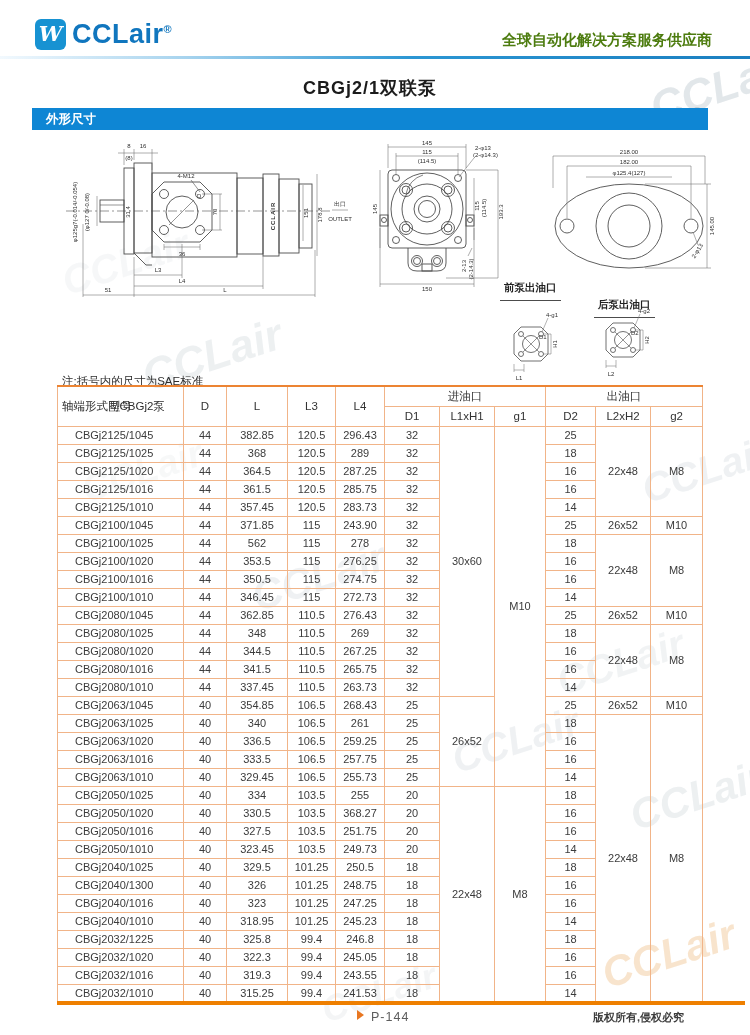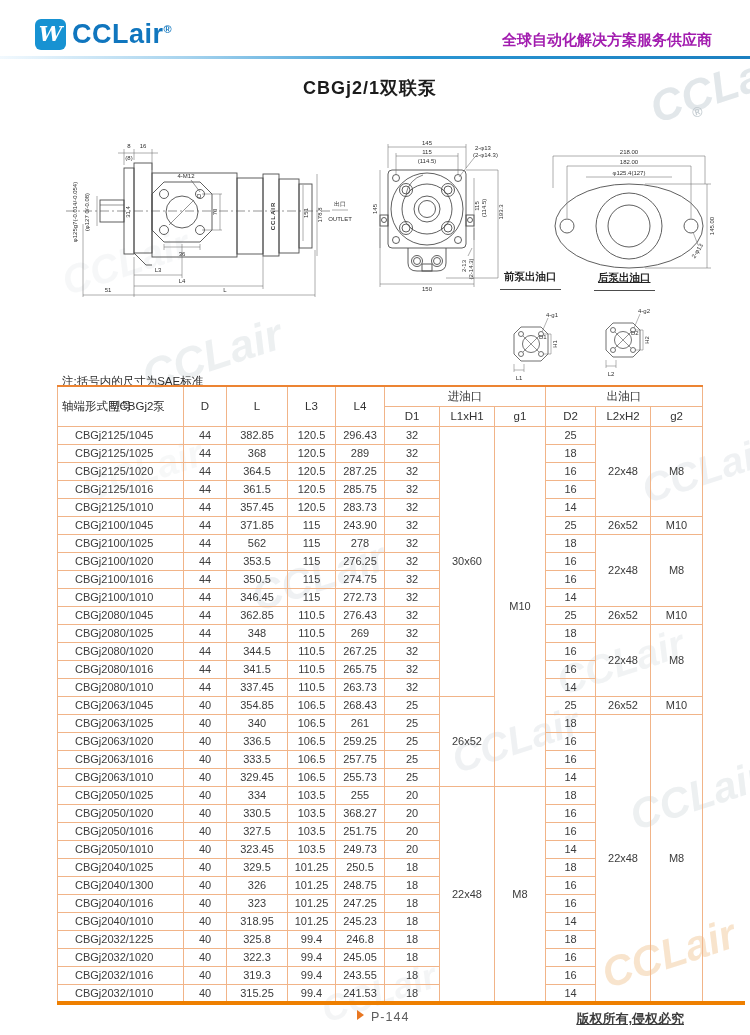--- a/index.html
+++ b/index.html
@@ -6,21 +6,21 @@
   body { font-family:"Liberation Sans","DejaVu Sans",sans-serif; }
   .page { position:relative; width:750px; height:1035px; background:#fff; overflow:hidden; }
 
   
   .logo-box { position:absolute; left:35px; top:19px; display:flex; align-items:center; }
   .logo-mark { width:31px; height:31px; background:#1792d2; border-radius:6px; color:#fff;
                font-family:"DejaVu Serif","Liberation Serif",serif; font-style:italic; font-weight:bold;
                font-size:21px; text-align:center; line-height:30px; }
   .logo-name { margin-left:6px; font-size:27px; font-weight:bold; color:#1076be; letter-spacing:0.5px; }
   .logo-name sup { font-size:11px; color:#1076be; }
-  .tagline { position:absolute; right:38px; top:31px; color:#a21caf; font-weight:bold; font-size:15px; }
+  .tagline { position:absolute; right:38px; top:31px; color:#4d7c0f; font-weight:bold; font-size:15px; }
   .header-rule { position:absolute; left:0; top:56px; width:750px; height:3px;
                  background:linear-gradient(90deg,#f2f9fe 0%,#a6d3ee 25%,#2b96d3 55%,#1b7fc0 100%); }
   .doc-title { position:absolute; left:0; top:76px; width:740px; text-align:center; margin:0;
                font-size:18px; font-weight:600; color:#1b1b1b; letter-spacing:1px; }
   .section-bar { position:absolute; left:32px; top:108px; width:676px; height:22px; background:#0e86d4;
                  color:#fff; font-size:12.5px; font-weight:bold; line-height:22px; padding-left:14px;
                  box-sizing:border-box; }
 
   
   .draw { position:absolute; }
@@ -38,21 +38,21 @@
                          text-align:center; }
   .spec-table td { height:17px; line-height:17px; font-size:11px; color:#3b3b3b; text-align:center; }
   .spec-table td.model { text-align:left; padding-left:17px; }
   .bottom-rule { position:absolute; left:57px; top:1001px; width:688px; height:4px; background:#ee7f00; }
 
   
   .footer-page { position:absolute; left:357px; top:1010px; display:flex; align-items:flex-start; }
   .tri { width:0; height:0; border-left:7px solid #e87722; border-top:5px solid transparent;
          border-bottom:5px solid transparent; margin-right:7px; }
   .page-label { font-size:12.5px; color:#5d5d5d; letter-spacing:1px; }
-  .copyright { position:absolute; right:66px; top:1010px; font-size:13px; font-weight:bold; color:#3d3d3d;text-decoration:underline; }
+  .copyright { position:absolute; right:66px; top:1010px; font-size:11px; font-weight:bold; color:#3d3d3d; }
 
   
   .wm { position:absolute; font-style:italic; font-weight:bold; transform:rotate(-18deg);
         pointer-events:none; white-space:nowrap; }
 </style>
 <title>CBGj2/1双联泵</title></head>
 <body>
 
 <div class="page">
 
@@ -73,20 +73,21 @@
     <div class="logo-box">
       <div class="logo-mark"><span>W</span></div>
       <div class="logo-name"><span>CCLair</span><sup>®</sup></div>
     </div>
     <div class="tagline">全球自动化解决方案服务供应商</div>
     <div class="header-rule"></div>
   </header>
 
   <h1 class="doc-title">CBGj2/1双联泵</h1>
 
+  <div class="section-bar"><span>外形尺寸</span></div>
 
   <svg class="draw" style="left:30px;top:132px" width="332" height="192" viewBox="0 0 332 192">
     <g stroke="#4d4d4d" stroke-width="0.9" fill="none">
       <line x1="36" y1="79" x2="302" y2="79" stroke-dasharray="9 3 2 3" stroke-width="0.6"></line>
       <rect x="70" y="68" width="24" height="22"></rect>
       <line x1="70" y1="73" x2="94" y2="73" stroke-width="0.6"></line>
       <rect x="94" y="36" width="10" height="86"></rect>
       <rect x="104" y="31" width="18" height="90"></rect>
       <polyline points="104,121 116,133 122,133"></polyline>
       <rect x="122" y="41" width="85" height="84"></rect>
@@ -238,22 +239,22 @@
     </g>
     <g>
       <text x="84" y="8" text-anchor="middle">218.00</text>
       <text x="84" y="18" text-anchor="middle">182.00</text>
       <text x="84" y="29" text-anchor="middle" font-size="5.5">φ125.4(127)</text>
       <text transform="translate(169,80) rotate(-90)" text-anchor="middle">145.00</text>
       <text transform="translate(154,106) rotate(-58)" text-anchor="middle" font-size="5">2-φ13</text>
     </g>
   </svg>
 
-  <div class="caption" style="left:500px;top:270px;">前泵出油口</div>
-  <div class="caption" style="left:594px;top:271px;text-decoration:underline;">后泵出油口</div>
+  <div class="caption" style="left:500px;top:281px;">前泵出油口</div>
+  <div class="caption" style="left:594px;top:298px;">后泵出油口</div>
 
   <div class="note-line" style="left:62px;top:327px;">注:括号内的尺寸为SAE标准</div>
   <div class="note-line" style="left:62px;top:352px;">轴端形式同CBGj2泵</div>
 
   <svg class="draw" style="left:505px;top:308px" width="62" height="76" viewBox="0 0 62 76">
     <g stroke="#4d4d4d" stroke-width="0.8" fill="none">
       <polygon points="9,26 16,19 36,19 43,26 43,46 36,53 16,53 9,46"></polygon>
       <circle cx="26" cy="36" r="8.5"></circle>
       <line x1="18" y1="44" x2="34" y2="28" stroke-width="0.6"></line>
       <line x1="18" y1="28" x2="34" y2="44" stroke-width="0.6"></line>

